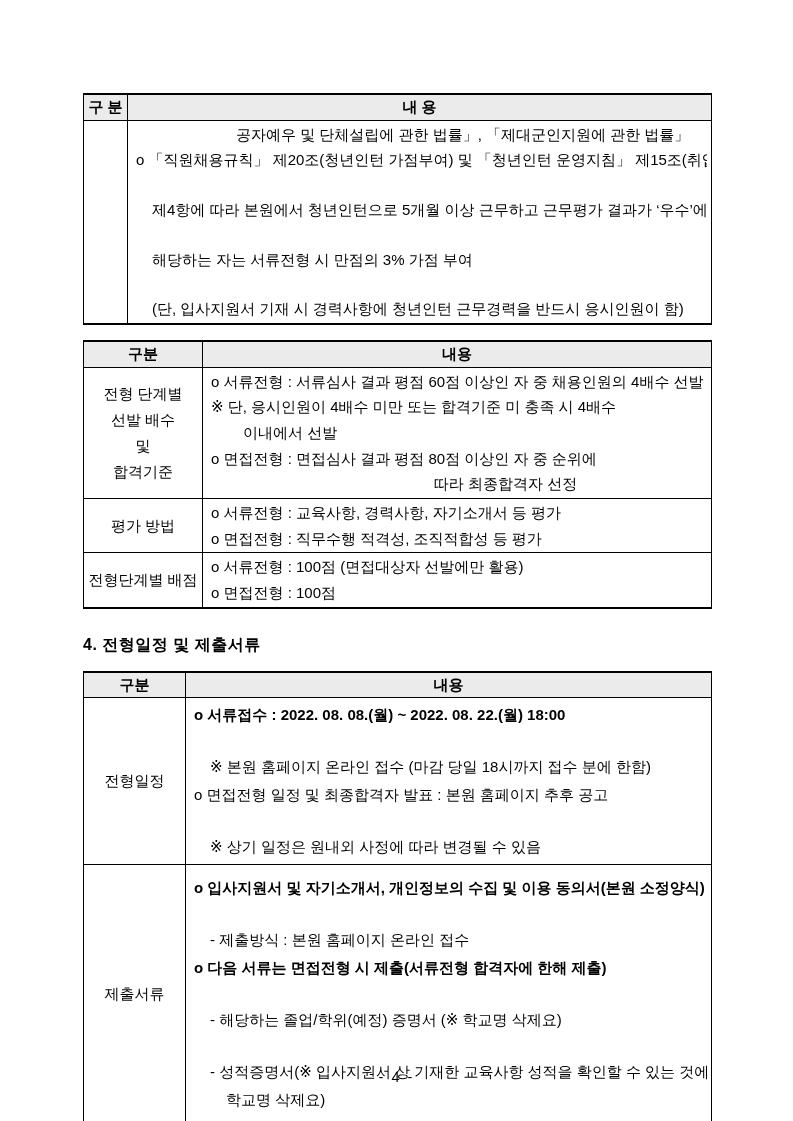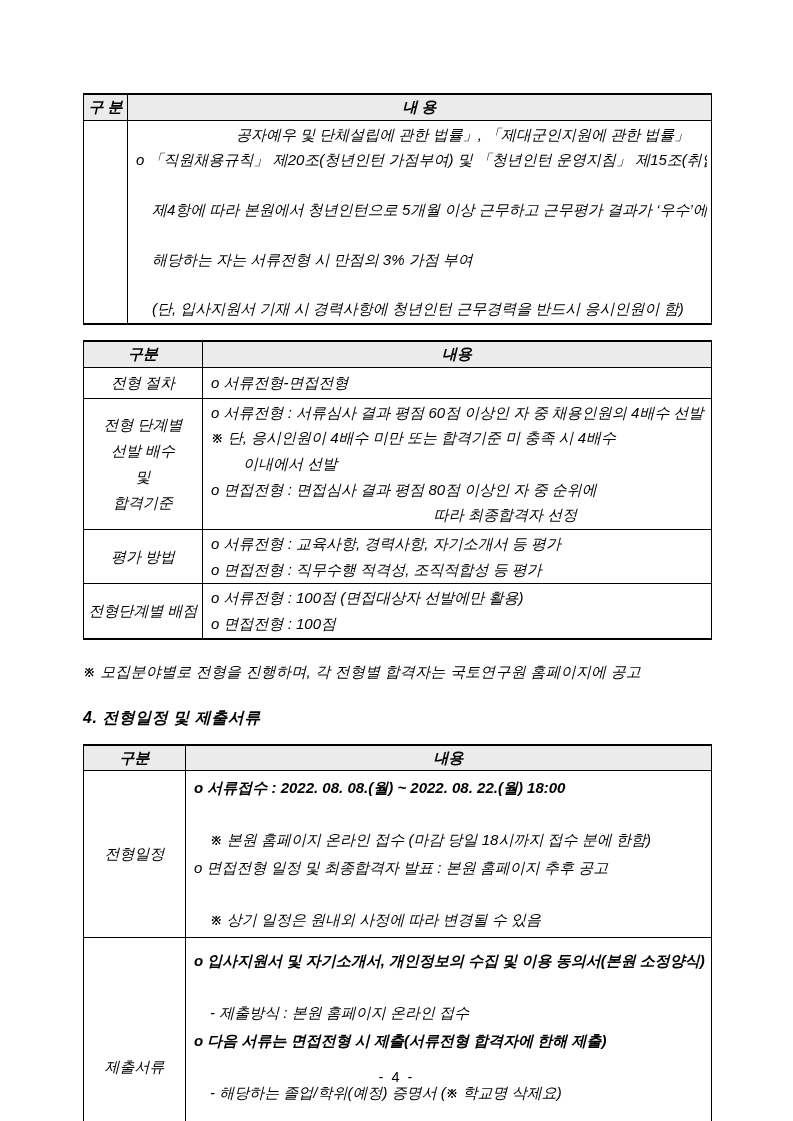--- a/index.html
+++ b/index.html
@@ -7,21 +7,20 @@
   body {
     width: 793px; height: 1121px;
     font-family: "Liberation Sans", "DejaVu Sans", sans-serif;
     color: #000;
     position: relative;
   }
   .page {
     width: 754px; height: 1121px;
     padding: 93px 81px 0 83px;
     position: relative;
-    font-style: italic;
   }
   table.doc-table {
     width: 629px;
     border-collapse: collapse;
     table-layout: fixed;
     border: 1px solid #000;
     border-top: 2.4px solid #000;
     border-bottom: 2.4px solid #000;
   }
   table.doc-table th, table.doc-table td {
@@ -100,28 +99,20 @@
       </colgroup>
     <thead>
       <tr>
         <th>구분</th>
         <th>내용</th>
       </tr>
     </thead>
     <tbody>
         <tr>
           <td class="label-cell">
-            <div class="label-line">전형 절차</div>
-          </td>
-          <td class="content-cell r1">
-            <div class="content-line ind0">o 서류전형-면접전형</div>
-          </td>
-        </tr>
-        <tr>
-          <td class="label-cell">
             <div class="label-line">전형 단계별</div>
             <div class="label-line">선발 배수</div>
             <div class="label-line">및</div>
             <div class="label-line">합격기준</div>
           </td>
           <td class="content-cell r2">
             <div class="content-line ind0">o 서류전형 : 서류심사 결과 평점 60점 이상인 자 중 채용인원의 4배수 선발</div>
             <div class="content-line ind0">※ 단, 응시인원이 4배수 미만 또는 합격기준 미 충족 시 4배수</div>
             <div class="content-line ind2">이내에서 선발</div>
             <div class="content-line ind0">o 면접전형 : 면접심사 결과 평점 80점 이상인 자 중 순위에</div>
@@ -142,21 +133,20 @@
             <div class="label-line">전형단계별 배점</div>
           </td>
           <td class="content-cell r4">
             <div class="content-line ind0">o 서류전형 : 100점 (면접대상자 선발에만 활용)</div>
             <div class="content-line ind0">o 면접전형 : 100점</div>
           </td>
         </tr>
       </tbody>
   </table>
 
-  <div class="note-line">※ 모집분야별로 전형을 진행하며, 각 전형별 합격자는 국토연구원 홈페이지에 공고</div>
 
   <div class="section-title title-4">4. 전형일정 및 제출서류</div>
   <div class="gap-after-title"></div>
 
   <table class="doc-table t3">
     <colgroup>
         <col style="width:102px">
         <col>
       </colgroup>
     <thead>

